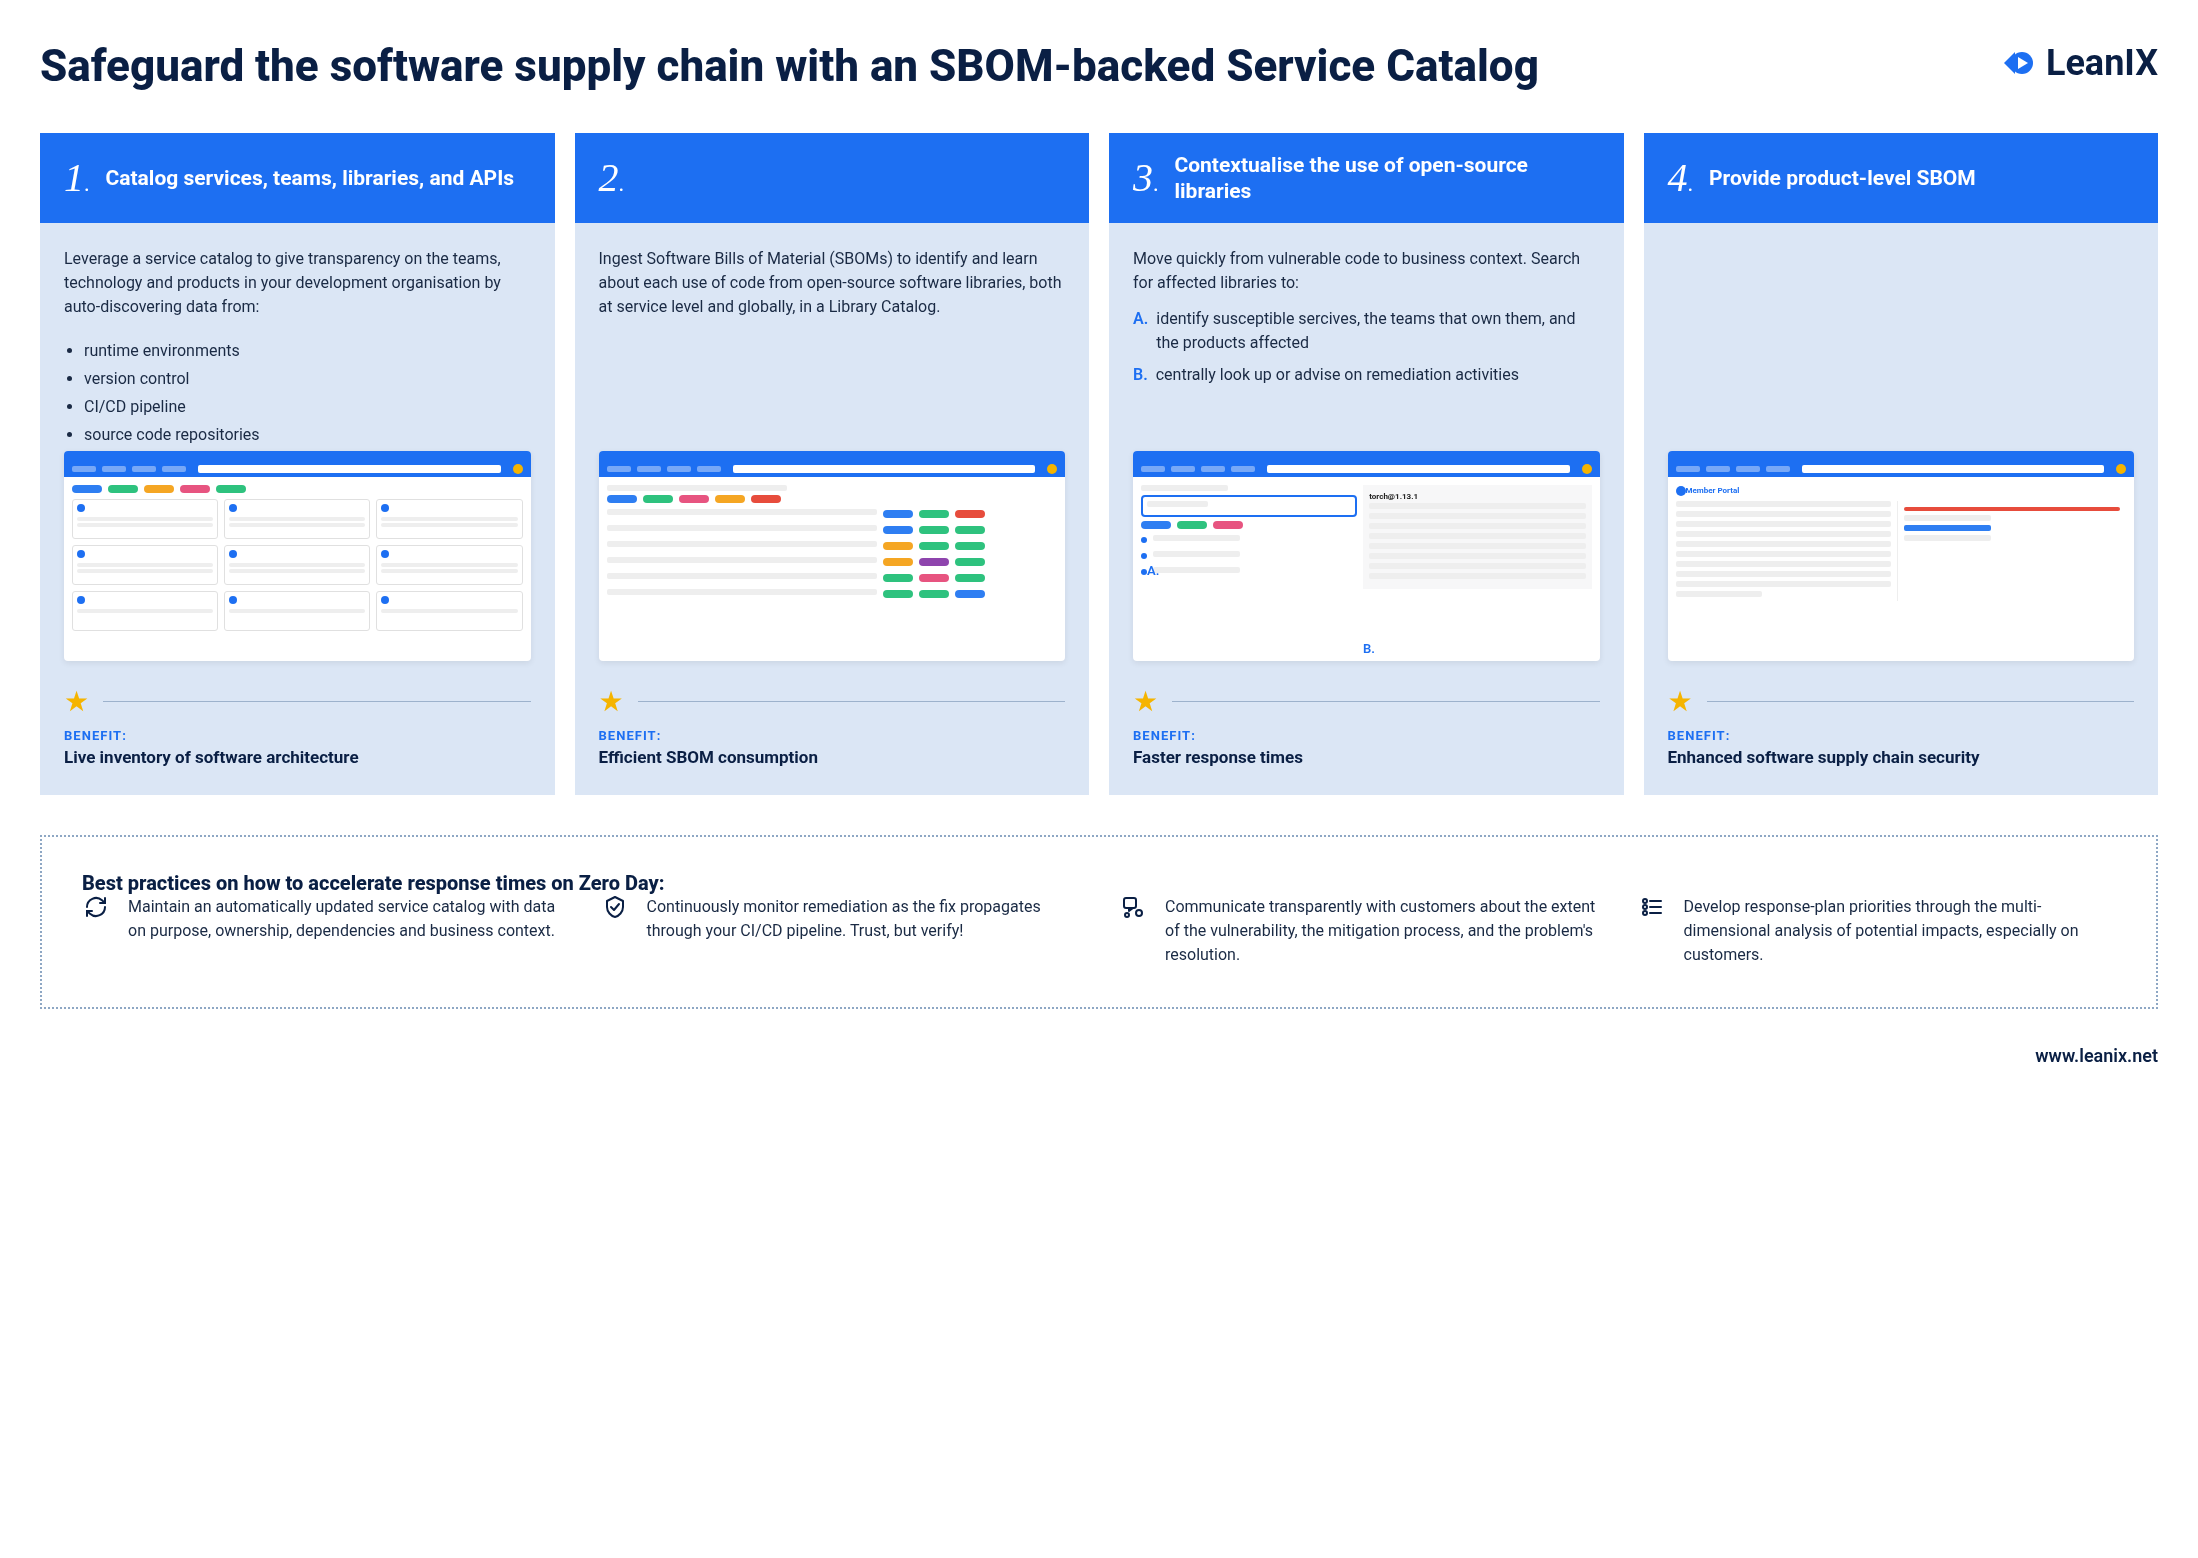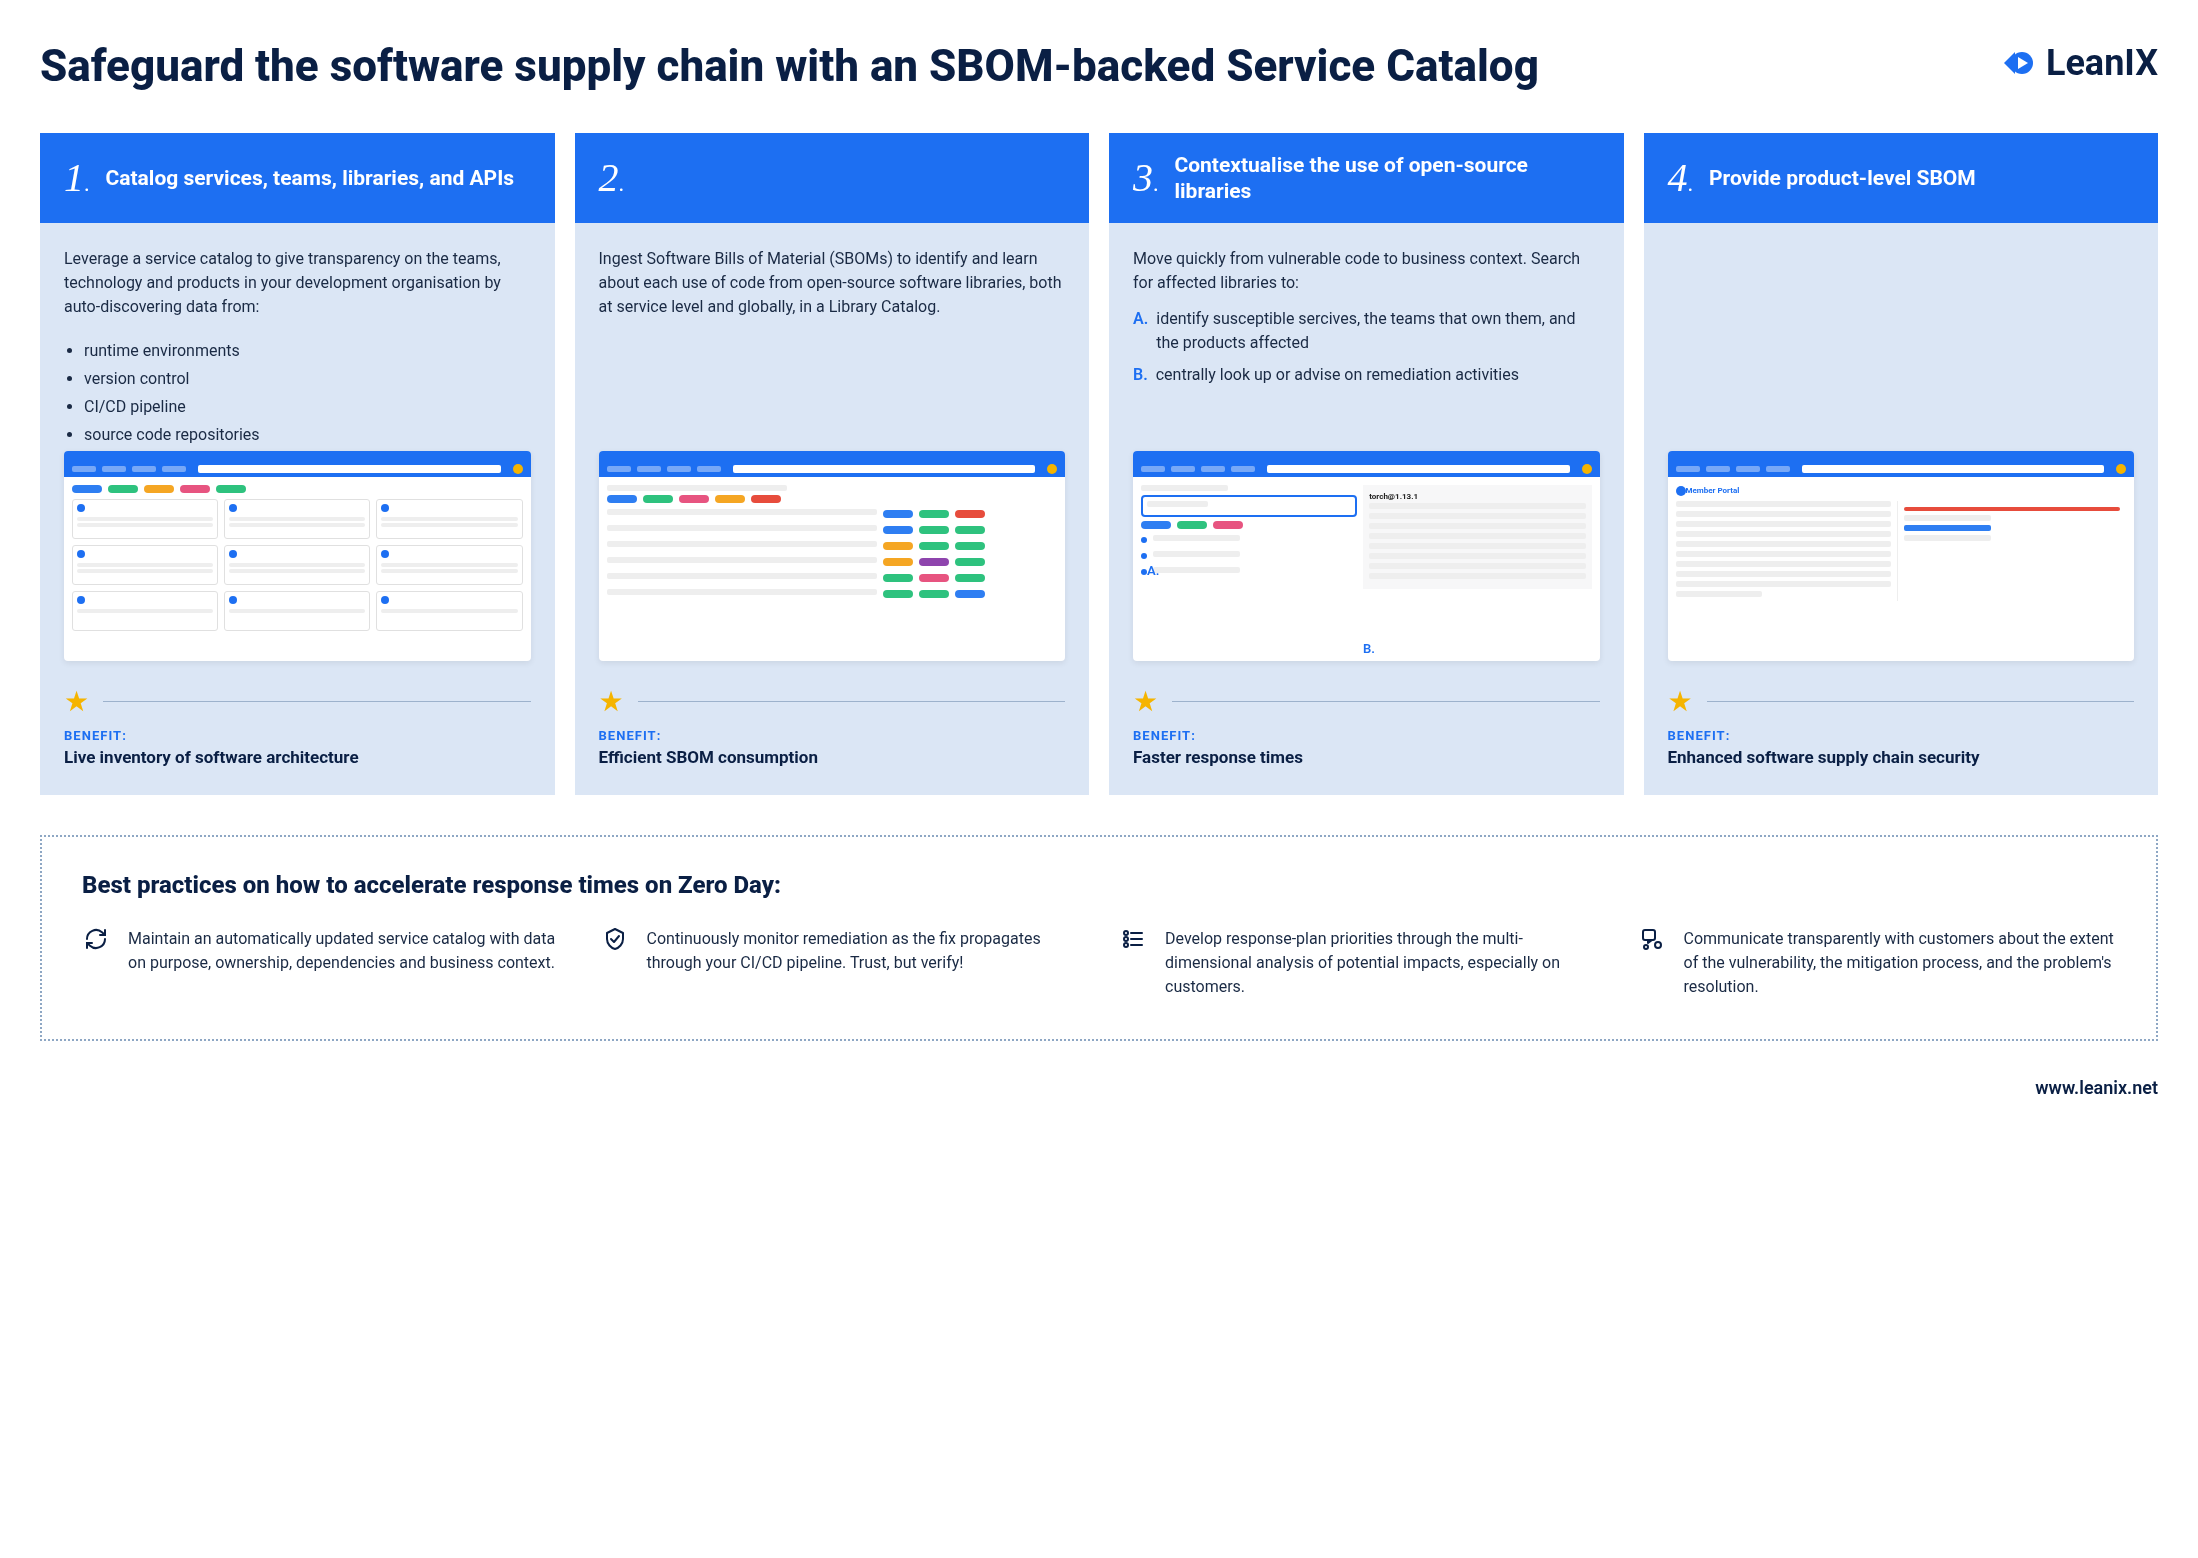--- a/index.html
+++ b/index.html
@@ -138,23 +138,22 @@
     font-size: 17px;
     font-weight: 700;
     color: #0a1f44;
   }
   .best-practices {
     border: 2px dotted #8ea7c4;
     padding: 34px 40px 40px;
     margin-bottom: 30px;
   }
   .bp-title {
-    font-size: 24px;
+    font-size: 20px;
     font-weight: 800;
-    margin-bottom: 28px;
     color: #0a1f44;
   }
   .bp-grid {
     display: grid;
     grid-template-columns: repeat(4, 1fr);
     gap: 40px;
   }
   .bp-item {
     display: flex;
     gap: 18px;
@@ -476,38 +475,38 @@
       <div class="bp-icon">
         <svg width="24" height="24" viewBox="0 0 24 24" fill="none" stroke="#0a1f44" stroke-width="2" stroke-linecap="round" stroke-linejoin="round">
             <path d="M12 2 L20 6 V12 C20 17 16 21 12 22 C8 21 4 17 4 12 V6 Z"></path>
             <path d="M8 12 L11 15 L16 9"></path>
           </svg>
       </div>
       <div>Continuously monitor remediation as the fix propagates through your CI/CD pipeline. Trust, but verify!</div>
     </div>
     <div class="bp-item">
       <div class="bp-icon">
+        <svg width="24" height="24" viewBox="0 0 24 24" fill="none" stroke="#0a1f44" stroke-width="2" stroke-linecap="round" stroke-linejoin="round">
+            <rect x="3" y="3" width="12" height="10" rx="2"></rect>
+            <path d="M8 13 L8 16 L12 13"></path>
+            <circle cx="18" cy="18" r="3"></circle>
+            <circle cx="6" cy="20" r="2"></circle>
+          </svg>
+      </div>
+      <div>Communicate transparently with customers about the extent of the vulnerability, the mitigation process, and the problem's resolution.</div>
+    </div>
+    <div class="bp-item">
+      <div class="bp-icon">
         <svg width="24" height="24" viewBox="0 0 24 24" fill="none" stroke="#0a1f44" stroke-width="2" stroke-linecap="round">
             <circle cx="5" cy="6" r="2"></circle>
             <line x1="10" y1="6" x2="21" y2="6"></line>
             <circle cx="5" cy="12" r="2"></circle>
             <line x1="10" y1="12" x2="21" y2="12"></line>
             <circle cx="5" cy="18" r="2"></circle>
             <line x1="10" y1="18" x2="21" y2="18"></line>
           </svg>
       </div>
       <div>Develop response-plan priorities through the multi-dimensional analysis of potential impacts, especially on customers.</div>
     </div>
-    <div class="bp-item">
-      <div class="bp-icon">
-        <svg width="24" height="24" viewBox="0 0 24 24" fill="none" stroke="#0a1f44" stroke-width="2" stroke-linecap="round" stroke-linejoin="round">
-            <rect x="3" y="3" width="12" height="10" rx="2"></rect>
-            <path d="M8 13 L8 16 L12 13"></path>
-            <circle cx="18" cy="18" r="3"></circle>
-            <circle cx="6" cy="20" r="2"></circle>
-          </svg>
-      </div>
-      <div>Communicate transparently with customers about the extent of the vulnerability, the mitigation process, and the problem's resolution.</div>
-    </div>
   </div>
 </div>
 
 <div class="footer">www.leanix.net</div>
 
 </body></html>

